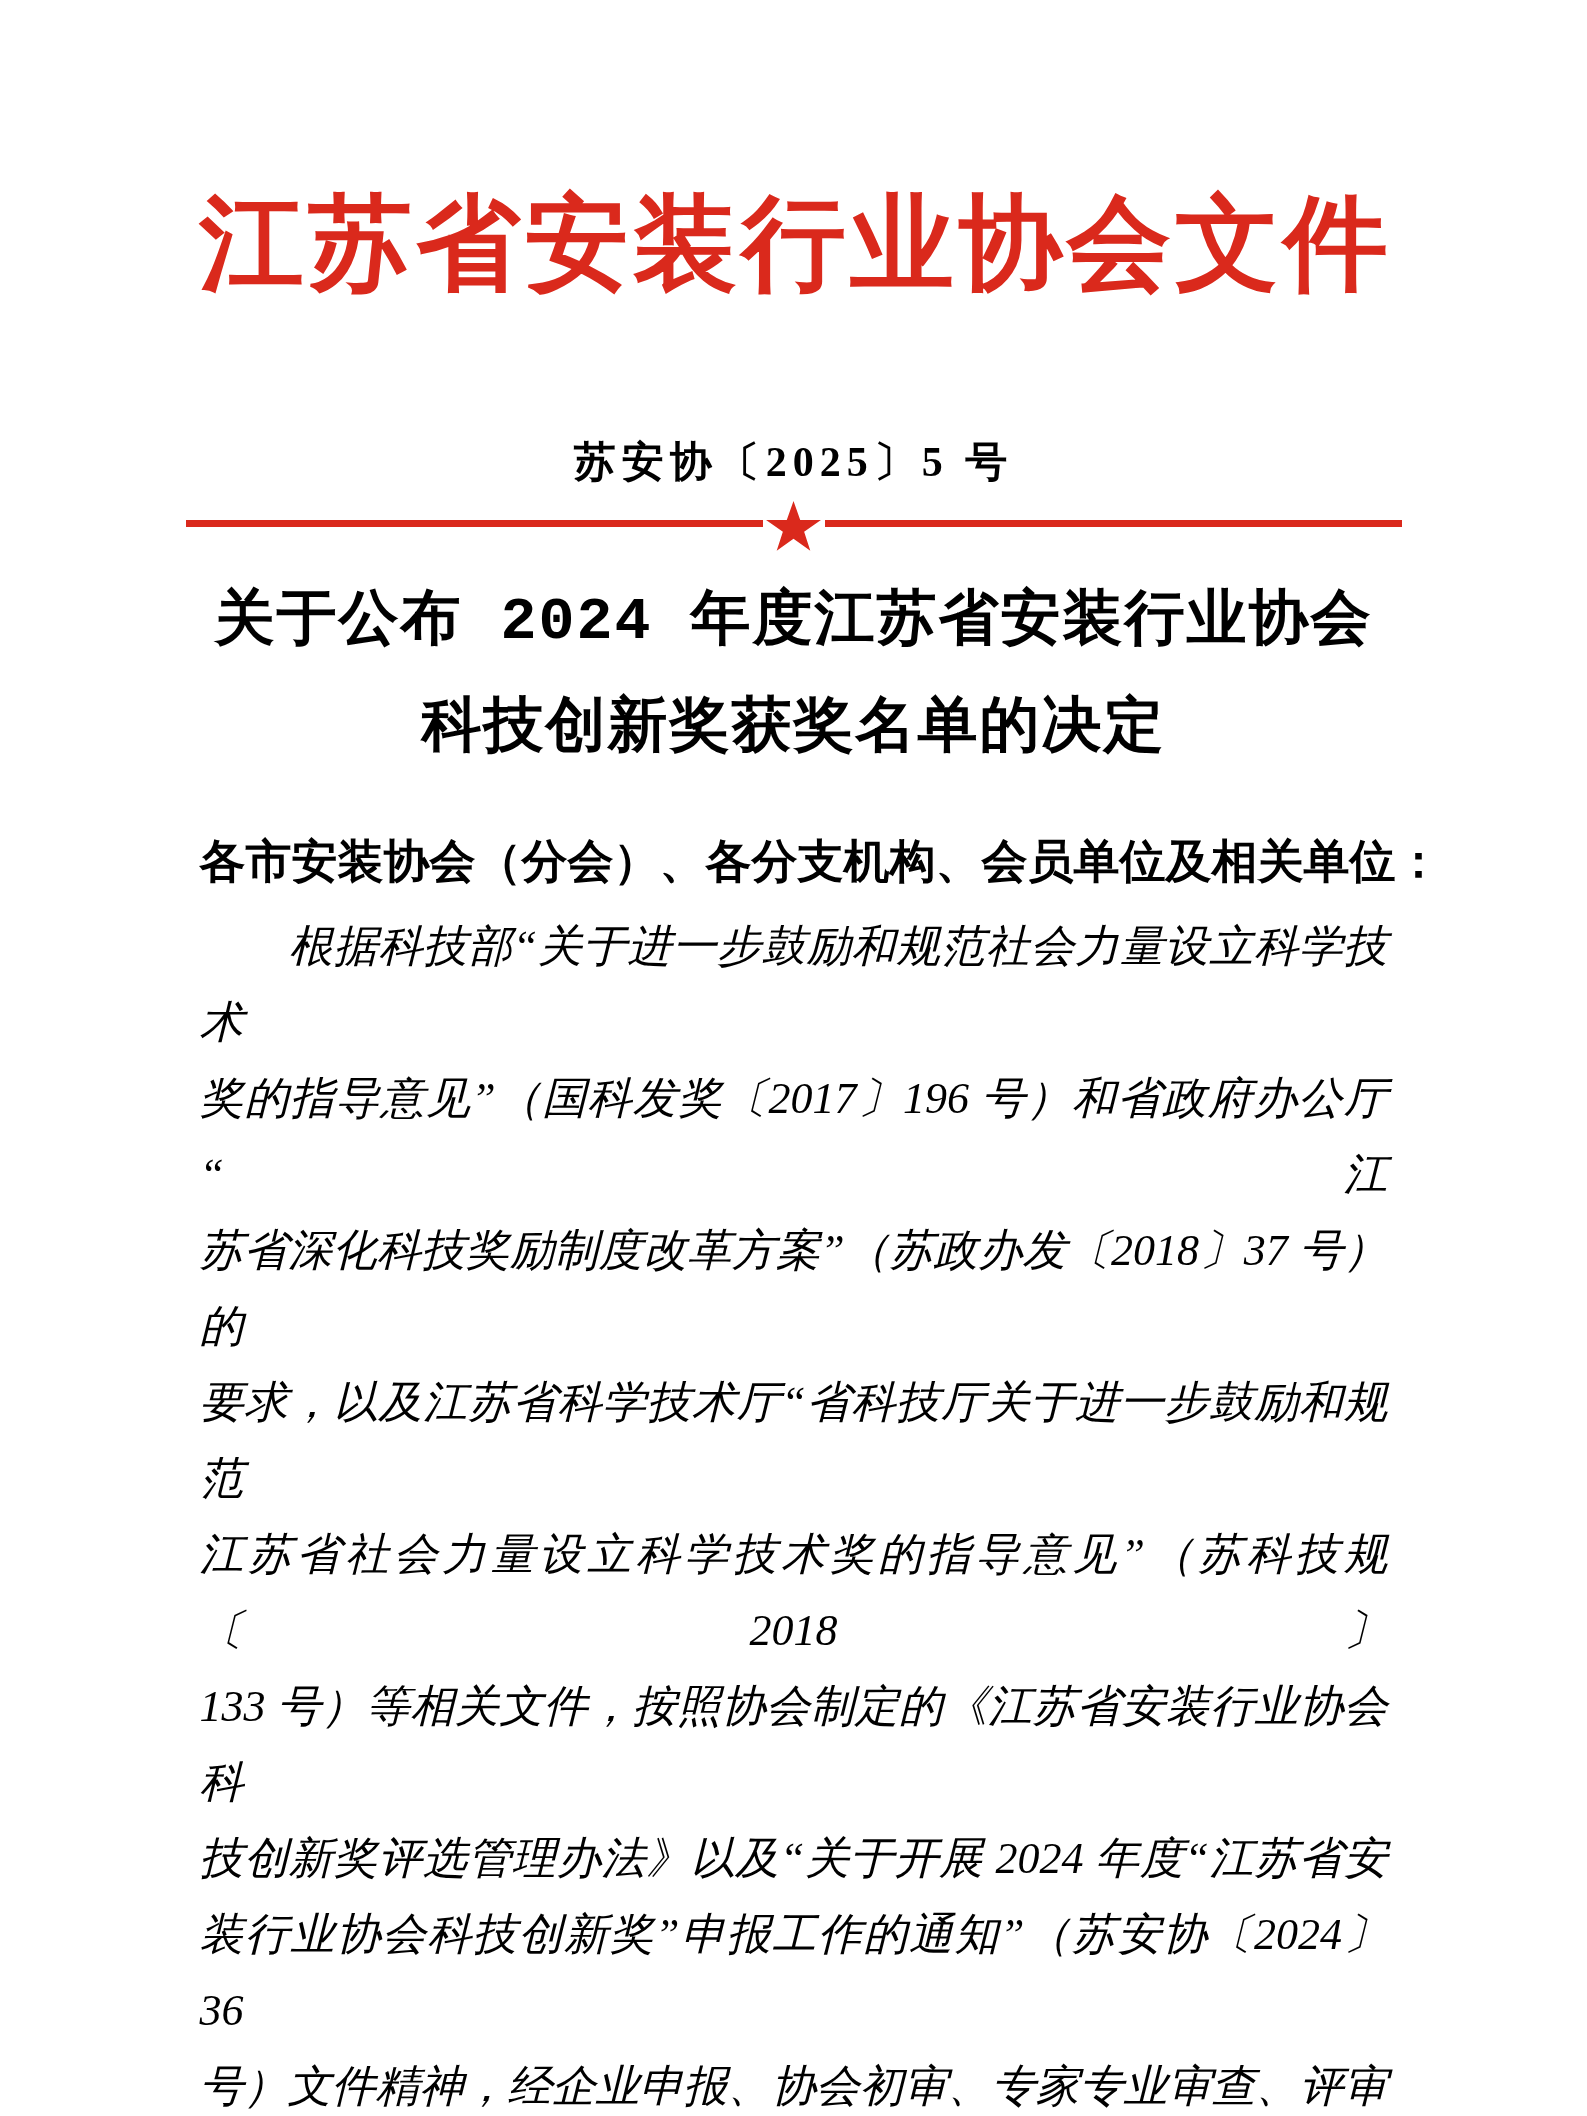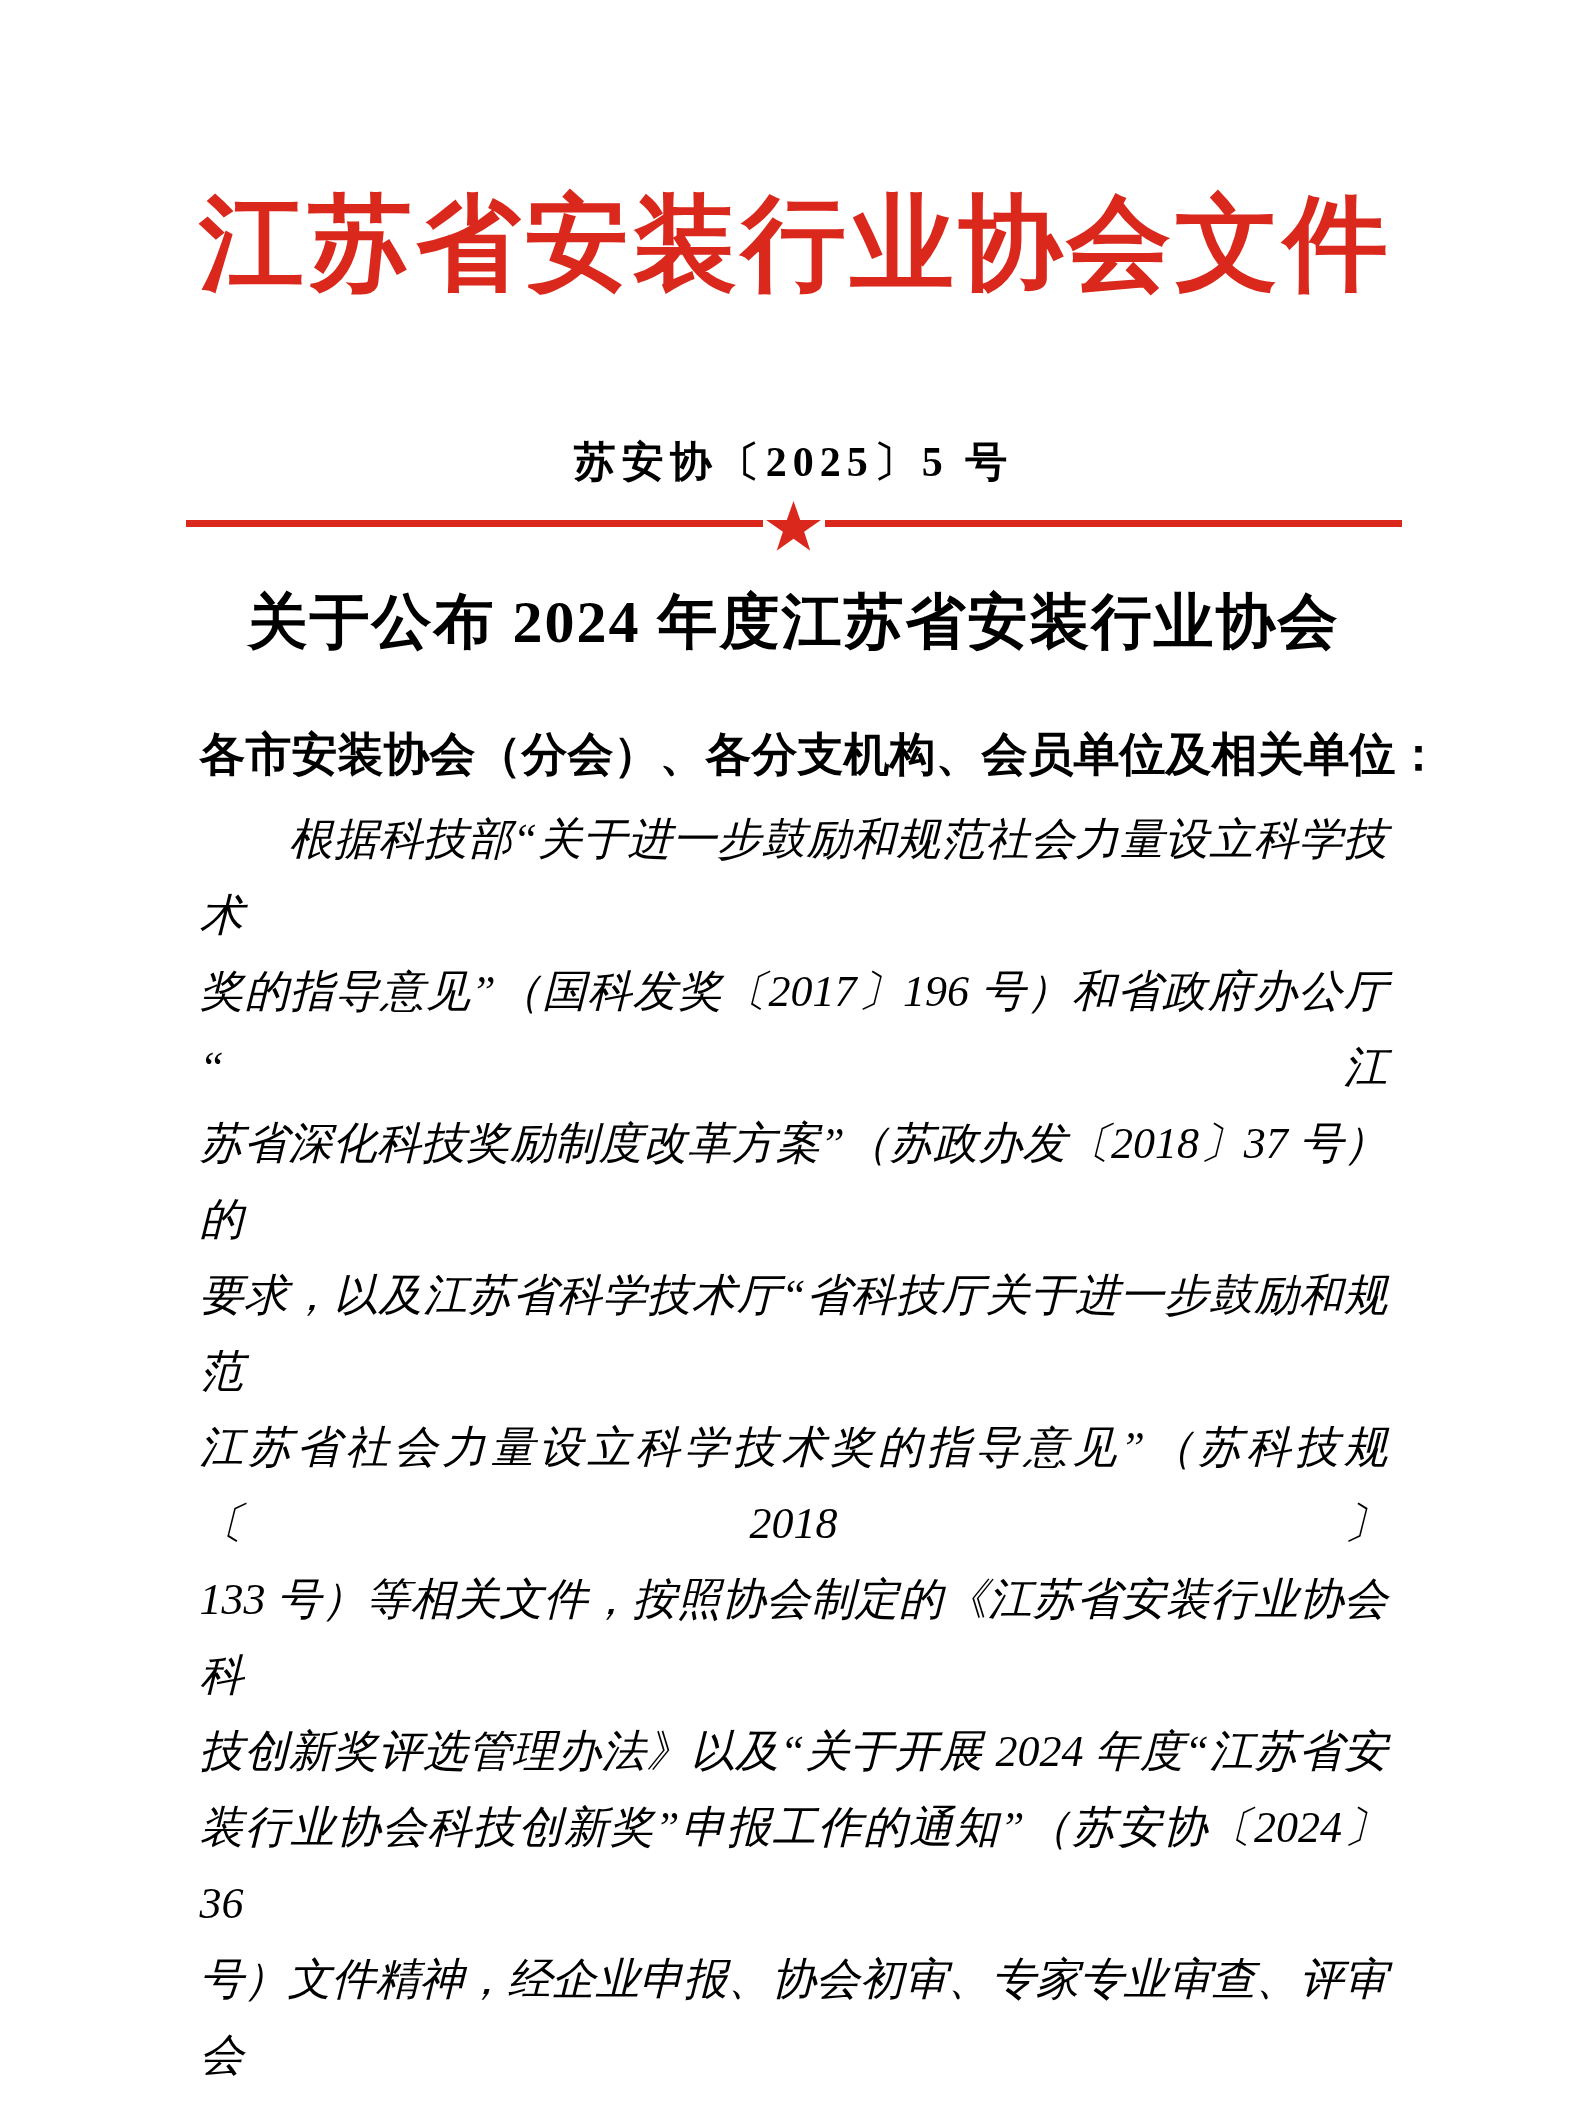--- a/index.html
+++ b/index.html
@@ -66,20 +66,21 @@
     transform: translateX(-50%);
     width: 56px;
     height: 54px;
     background: var(--accent, #da291c);
     clip-path: polygon(50% 0%, 62% 35%, 99% 35%, 69% 57%, 80% 92%, 50% 70%, 20% 92%, 31% 57%, 1% 35%, 38% 35%);
   }
   
   .title {
     margin: 42px 0 0 0;
     font-weight: 700;
+    font-family: Liberation Mono, monospace;
   }
   .title-line {
     display: block;
     text-align: center;
     font-size: 60px;
     line-height: 107px;
     letter-spacing: 2px;
   }
   
   .salutation {
@@ -113,20 +114,21 @@
 
   <div class="doc-number">苏安协〔2025〕5 号</div>
 
   <div class="rule">
     <span class="rule-gap"></span>
     <span class="star"></span>
   </div>
 
   <h1 class="title">
     <span class="title-line">关于公布 2024 年度江苏省安装行业协会</span>
+    <span class="title-line">科技创新奖获奖名单的决定</span>
   </h1>
 
   <div class="salutation">各市安装协会（分会）、各分支机构、会员单位及相关单位：</div>
 
   <div class="body-text">
     <p class="body-line">　　根据科技部“关于进一步鼓励和规范社会力量设立科学技术</p>
     <p class="body-line">奖的指导意见”（国科发奖〔2017〕196 号）和省政府办公厅“江</p>
     <p class="body-line">苏省深化科技奖励制度改革方案”（苏政办发〔2018〕37 号）的</p>
     <p class="body-line">要求，以及江苏省科学技术厅“省科技厅关于进一步鼓励和规范</p>
     <p class="body-line">江苏省社会力量设立科学技术奖的指导意见”（苏科技规〔2018〕</p>

